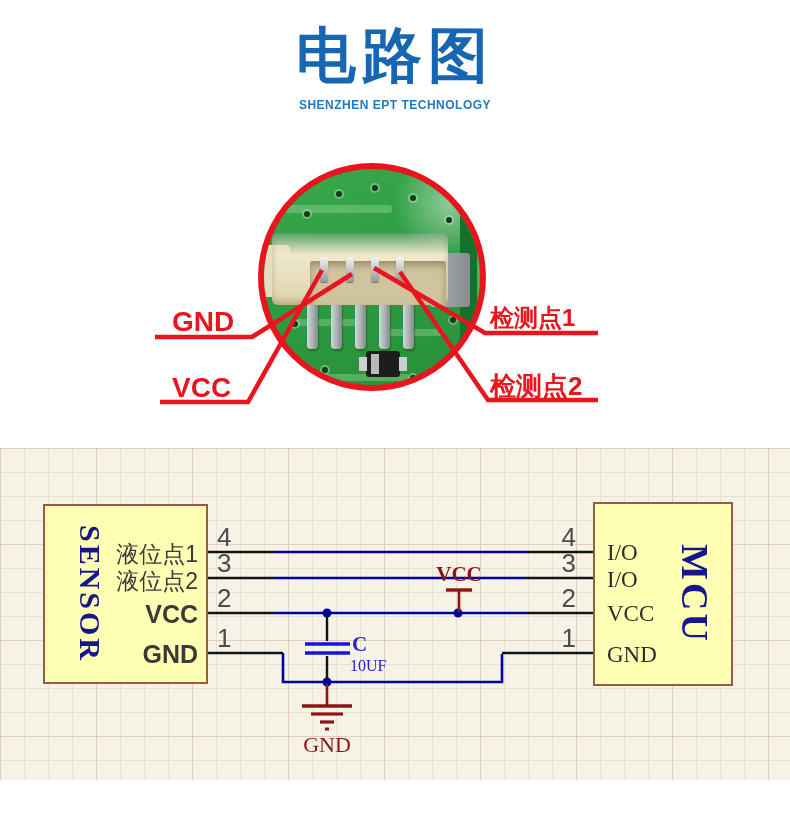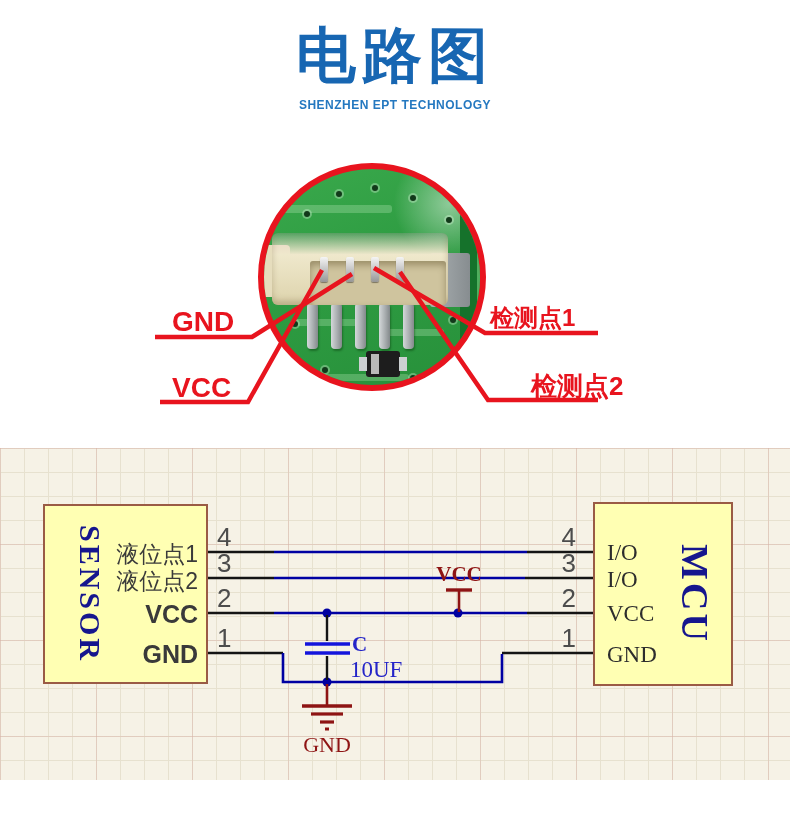--- a/index.html
+++ b/index.html
@@ -43,21 +43,21 @@
   .smd-diode { position:absolute; left:102px; top:182px; width:34px; height:26px;
     background:#1d1d1d; border-radius:3px; z-index:3; }
   .smd-stripe { position:absolute; left:5px; top:3px; width:8px; height:20px; background:#b9b9b9; }
   .smd-pad { position:absolute; top:6px; width:8px; height:14px; background:#ccd0d2; }
 
   .callout-svg { position:absolute; left:0; top:0; z-index:4; pointer-events:none; }
   .callout-label { position:absolute; color:#e8141e; font-weight:bold; z-index:5; white-space:nowrap; }
   .callout-gnd  { left:172px; top:306px; font-size:28px; }
   .callout-vcc  { left:172px; top:372px; font-size:28px; }
   .callout-d1   { left:490px; top:302px; font-size:24px; }
-  .callout-d2   { left:490px; top:369px; font-size:26px;margin-left:41px; }
+  .callout-d2   { left:490px; top:369px; font-size:26px; }
 
   
   .schematic { position:absolute; left:0; top:448px; width:790px; height:332px;
     background-color:#f6f2e6;
     background-image:
       linear-gradient(rgba(205,130,130,.22) 1px, transparent 1px),
       linear-gradient(90deg, rgba(205,130,130,.22) 1px, transparent 1px),
       linear-gradient(#e7e1cf 1px, transparent 1px),
       linear-gradient(90deg, #e7e1cf 1px, transparent 1px);
     background-size:96px 96px, 96px 96px, 24px 24px, 24px 24px; }
@@ -76,21 +76,21 @@
   .sensor-pin-label { right:8px; text-align:right; font-size:23px; color:#3a3a3a; }
   .sensor-pin-plain { font-weight:bold; font-size:25px; }
   .mcu-pin-label { left:12px; font-family:"Liberation Serif", serif; font-size:23px; color:#2d2d2d; }
   .pin-number { position:absolute; font-size:26px; color:#4c4c4c; width:34px; }
   .pin-number.left  { left:217px; text-align:left; }
   .pin-number.right { left:542px; text-align:right; }
 
   .wires-svg { position:absolute; left:0; top:0; }
   .net-label { position:absolute; font-family:"Liberation Serif", serif; white-space:nowrap; }
   .cap-designator { left:352px; top:184px; font-size:21px; color:#2424c8; font-weight:bold; }
-  .cap-value      { left:350px; top:209px; font-size:23px; color:#2424c8; }
+  .cap-value      { left:350px; top:209px; font-size:16px; color:#2424c8; }
   .vcc-net        { left:429px; top:114px; width:60px; text-align:center;
                     font-size:21px; font-weight:bold; color:#8e1414; }
   .gnd-net        { left:297px; top:284px; width:60px; text-align:center;
                     font-size:22px; color:#8e1414; }
 </style>
 </head>
 <body>
 
 <div class="page">
 

